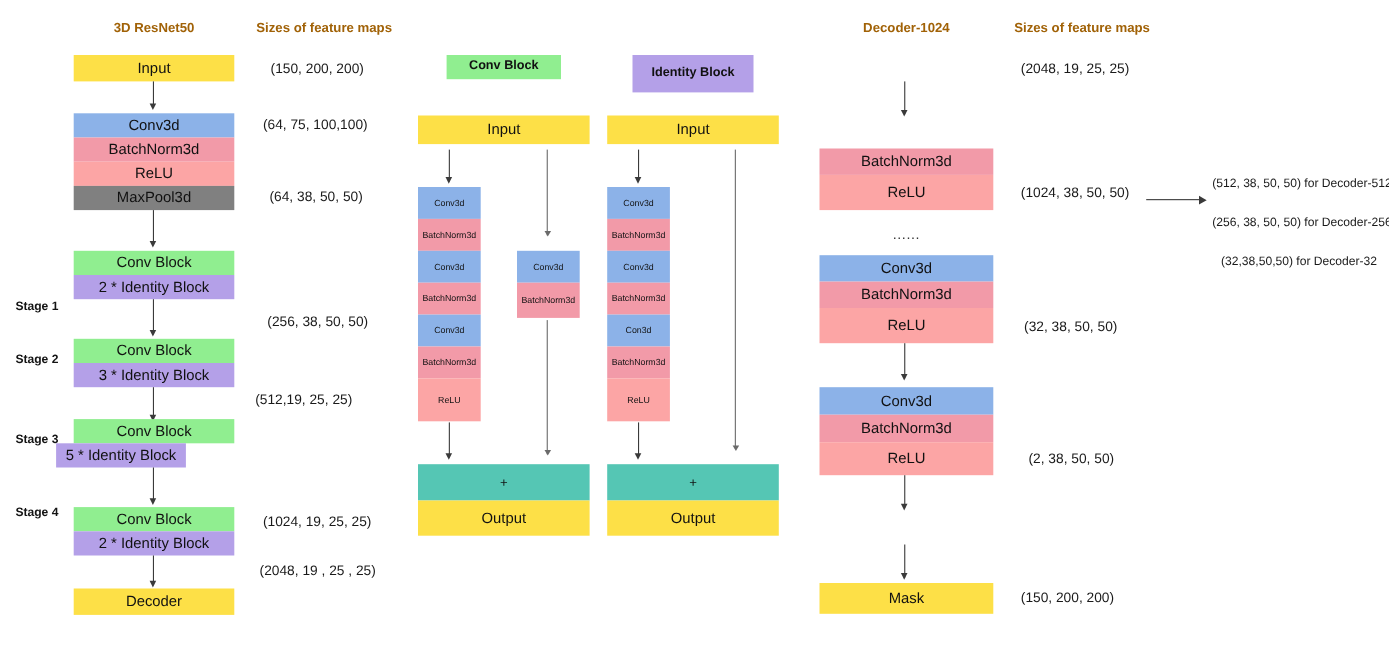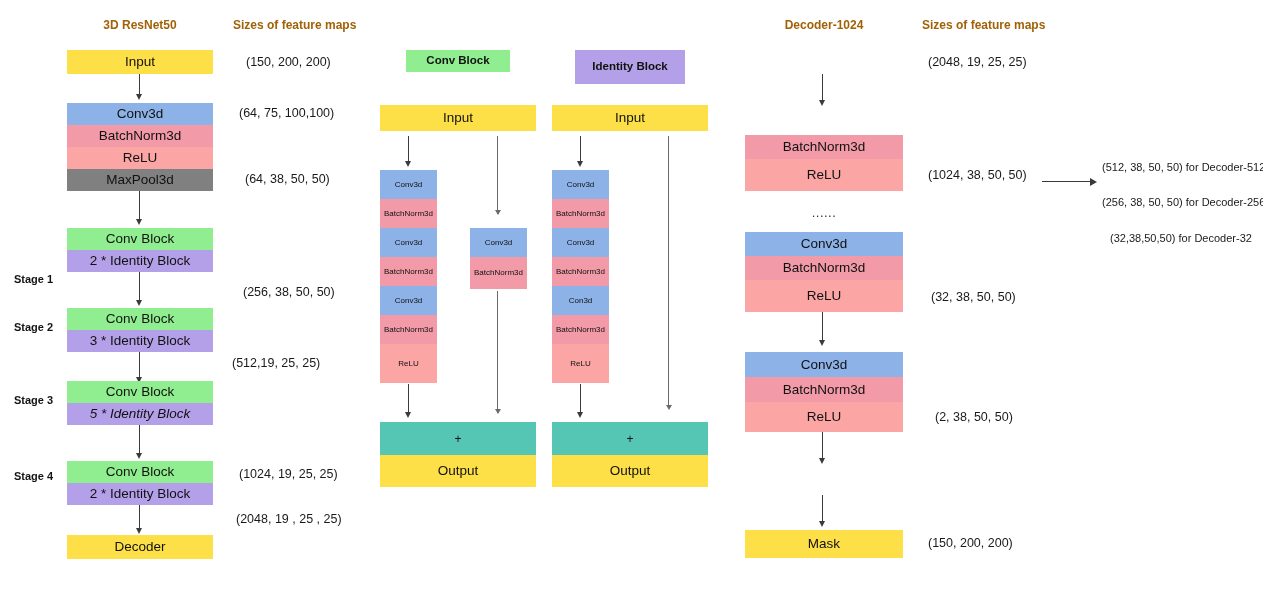--- a/index.html
+++ b/index.html
@@ -99,25 +99,25 @@
   <div class="arrowhead" style="left:136px;top:300px;"></div>
 
   <div class="abs stage-label" style="left:14px;top:321px;">Stage 2</div>
   <div class="abs box c-green" style="left:67px;top:308px;width:146px;height:22px;">Conv Block</div>
   <div class="abs box c-purple" style="left:67px;top:330px;width:146px;height:22px;">3 * Identity Block</div>
   <div class="vline" style="left:139px;top:352px;height:29px;"></div>
   <div class="arrowhead" style="left:136px;top:377px;"></div>
 
   <div class="abs stage-label" style="left:14px;top:394px;">Stage 3</div>
   <div class="abs box c-green" style="left:67px;top:381px;width:146px;height:22px;">Conv Block</div>
-  <div class="abs box c-purple" style="left:67px;top:403px;width:146px;height:22px;font-style:italic;">5 * Identity Block</div>
+  <div class="abs box c-purple" style="left:51px;top:403px;width:118px;height:22px;">5 * Identity Block</div>
   <div class="vline" style="left:139px;top:425px;height:32px;"></div>
   <div class="arrowhead" style="left:136px;top:453px;"></div>
 
-  <div class="abs stage-label" style="left:14px;top:470px;">Stage 4</div>
+  <div class="abs stage-label" style="left:14px;top:460px;">Stage 4</div>
   <div class="abs box c-green" style="left:67px;top:461px;width:146px;height:22px;">Conv Block</div>
   <div class="abs box c-purple" style="left:67px;top:483px;width:146px;height:22px;">2 * Identity Block</div>
   <div class="vline" style="left:139px;top:505px;height:27px;"></div>
   <div class="arrowhead" style="left:136px;top:528px;"></div>
 
   <div class="abs box c-gray" style="left:67px;top:535px;width:146px;height:24px;">Decoder</div>
 
   <div class="abs size-text" style="left:246px;top:55px;">(150, 200, 200)</div>
   <div class="abs size-text" style="left:239px;top:106px;">(64, 75, 100,100)</div>
   <div class="abs size-text" style="left:245px;top:172px;">(64, 38, 50, 50)</div>

